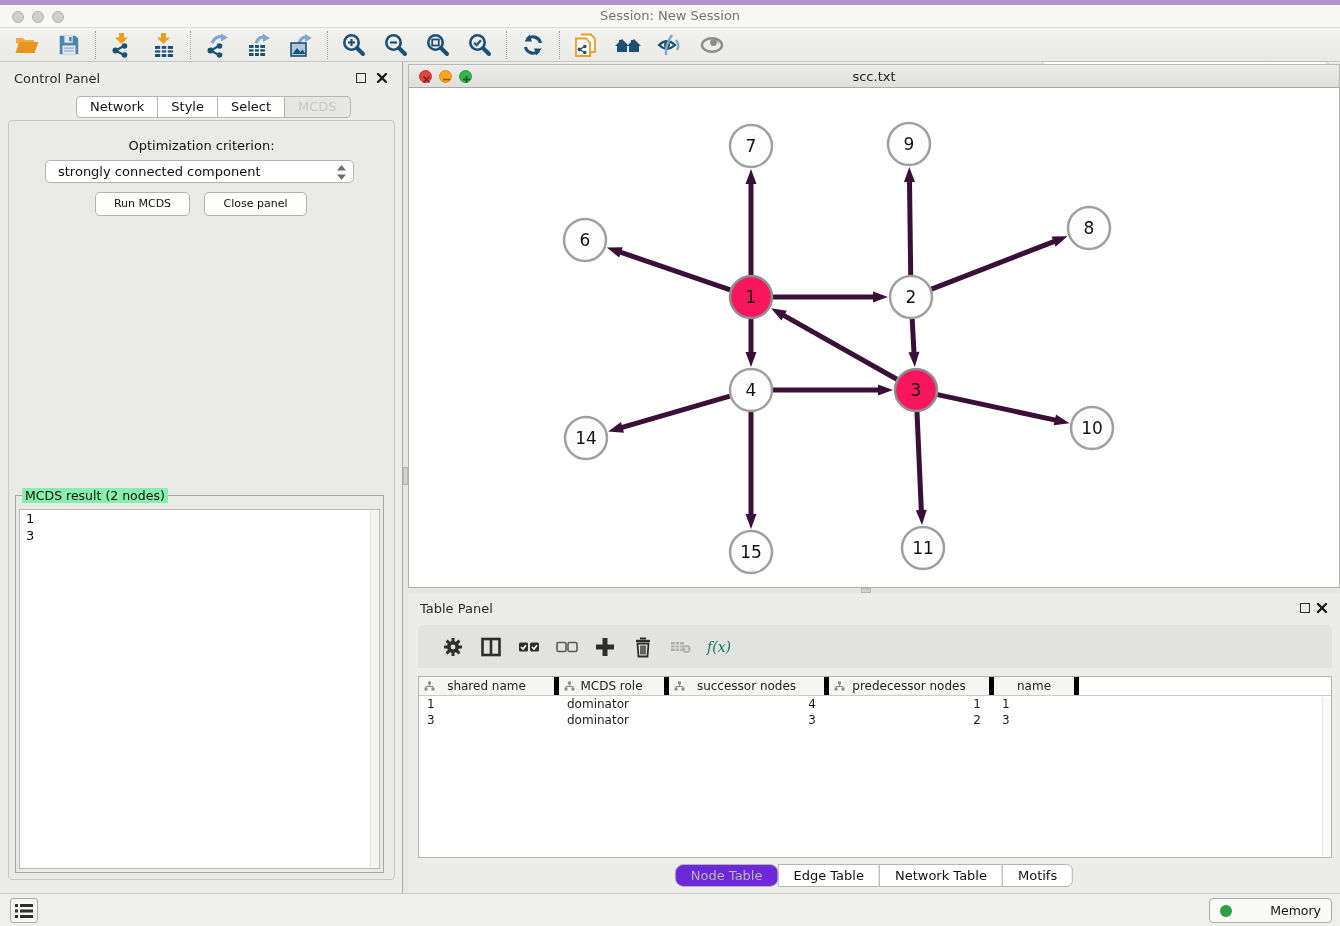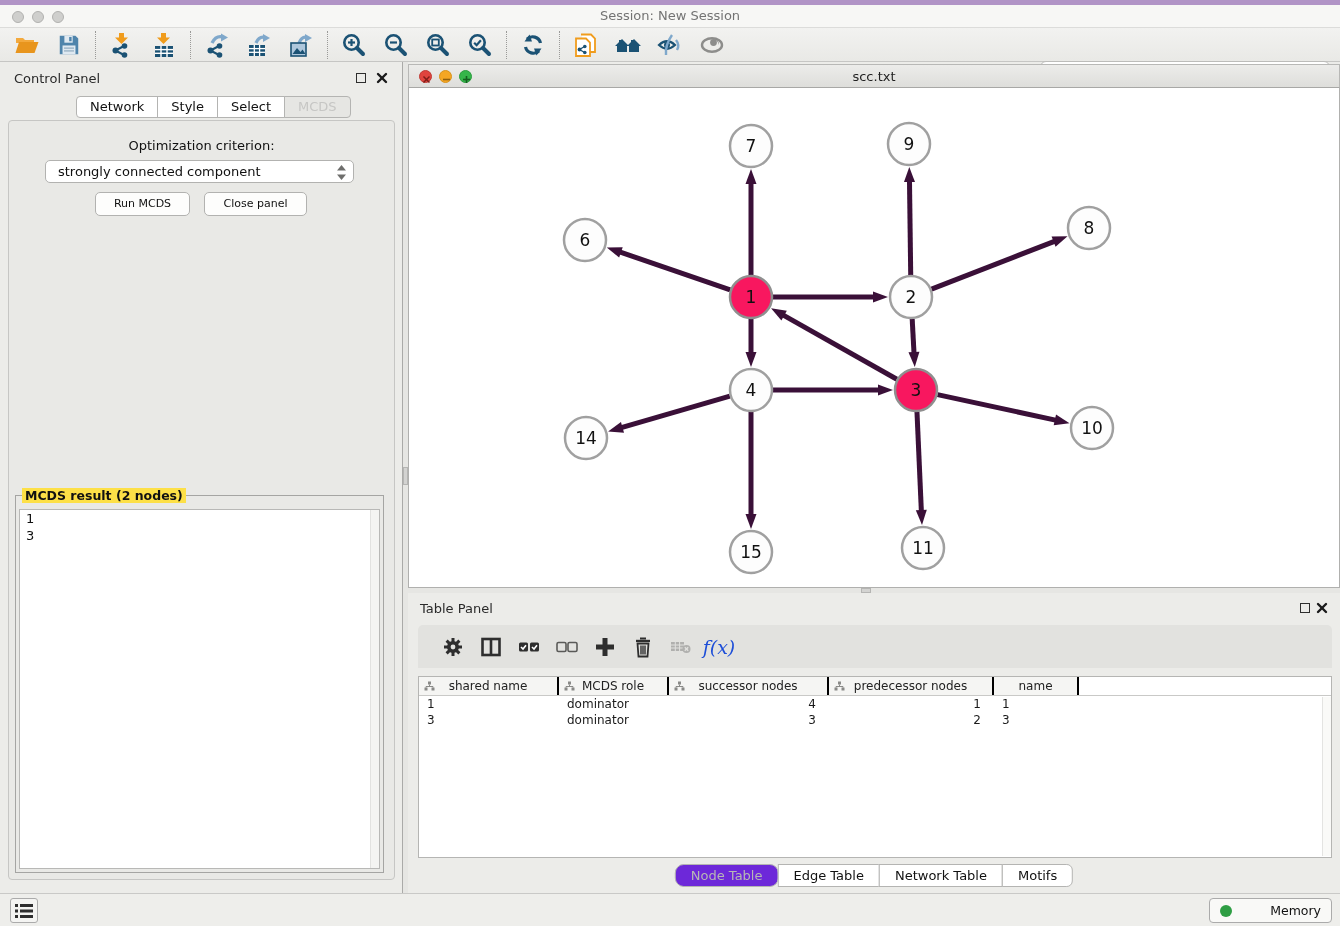--- a/index.html
+++ b/index.html
@@ -41,21 +41,21 @@
   .opt-label { position:absolute; left:0; right:0; top:17px; text-align:center; font-size:13px; color:#111; }
   .opt-select { position:absolute; left:36px; top:39px; width:309px; height:23px; background:#fff;
                 border:1px solid #b2b2b0; border-radius:5px; font-size:13px; color:#111; line-height:21px;
                 padding-left:12px; }
   .opt-select svg { position:absolute; right:7px; top:4px; }
   .cp-btn { position:absolute; top:71px; height:24px; background:#fdfdfc; border:1px solid #b2b2b0;
             border-radius:5px; font-size:11px; color:#111; text-align:center; line-height:22px; }
   #run-btn { left:86px; width:95px; }
   #closep-btn { left:195px; width:103px; }
   .result-box { position:absolute; left:6px; top:374px; width:369px; height:378px; border:1px solid #a5a5a3; }
-  .result-legend { position:absolute; left:6px; top:-8px; background:#fde047; padding:0 3px; font-size:12.5px; color:#111;font-weight:bold; }
+  .result-legend { position:absolute; left:6px; top:-8px; background:#86efac; padding:0 3px; font-size:12.5px; color:#111; }
   .result-area { position:absolute; left:3px; right:3px; top:13px; bottom:3px; background:#fff; border:1px solid #b8b8b6; }
   .result-line { font-size:13px; line-height:17px; padding-left:6px; color:#111; }
   .result-area .sb { position:absolute; right:0; top:0; bottom:0; width:9px; background:#f4f4f2; border-left:1px solid #e2e2e0; }
 
   
   .v-splitter { position:absolute; left:403px; top:62px; width:5px; height:831px; background:#e6e6e3; }
   .v-grip { position:absolute; left:0; top:405px; width:5px; height:18px; background:#d3d3d1; border:1px solid #b5b5b3; }
 
   
   .network-window { position:absolute; left:408px; top:62px; width:932px; height:526px; }
@@ -67,25 +67,25 @@
                border:1px solid #b0b0ae; border-top:none; }
   .h-splitter { position:absolute; left:408px; top:588px; width:932px; height:5px; background:#e6e6e3; }
   .h-grip { position:absolute; left:453px; top:0; width:10px; height:5px; background:#d3d3d1; border:1px solid #b5b5b3; }
 
   
   .table-panel { position:absolute; left:408px; top:593px; width:932px; height:300px; background:#ecece9; }
   .tp-title { position:absolute; left:12px; top:8px; font-size:13px; color:#2a2a2a; }
   .tp-toolbar { position:absolute; left:10px; right:8px; top:32px; height:43px; background:#e2e2df;
                 border-radius:5px 5px 0 0; display:flex; align-items:center; padding-left:16px; }
   .tp-tbtn { width:38px; height:34px; display:flex; align-items:center; justify-content:center; }
-  .fx { font-family:"DejaVu Serif", serif; font-style:italic; font-size:19px; color:#1d4ed8; }
+  .fx { font-family:"DejaVu Serif", serif; font-style:italic; font-size:14px; color:#0f766e; }
   .tbl-box { position:absolute; left:10px; right:8px; top:83px; height:182px; background:#fff; border:1px solid #b5b5b3; }
   .tbl-head { display:flex; height:19px; background:#f5f5f3; border-bottom:1px solid #c9c9c7; }
   .th { position:relative; display:flex; align-items:center; justify-content:center;
-        font-size:12px; color:#222; border-right:2px solid #000000; }
+        font-size:12px; color:#222; border-right:5px solid #000000; }
   .th svg { position:absolute; left:5px; top:4px; }
   .tr { display:flex; height:16px; background:#fff; }
   .td { font-size:12px; color:#1a1a1a; line-height:16px; overflow:hidden; white-space:nowrap; }
   .tbl-sb { position:absolute; right:0; top:20px; bottom:1px; width:9px; background:#fafaf8; border-left:1px solid #e4e4e2; }
   .tbl-tabs { position:absolute; left:50%; transform:translateX(-50%); top:271px; height:23px; display:flex; }
   .tbl-tabs .seg-tab { line-height:21px; font-size:13px; padding:0 15px; }
   .tbl-tabs .seg-tab.first { border-radius:6px 0 0 6px; }
   .tbl-tabs .seg-tab.last { border-radius:0 6px 6px 0; }
   .tbl-tabs .seg-tab.active { background:#6d28d9; color:#b7b7b5;border-radius:9px; }
 

